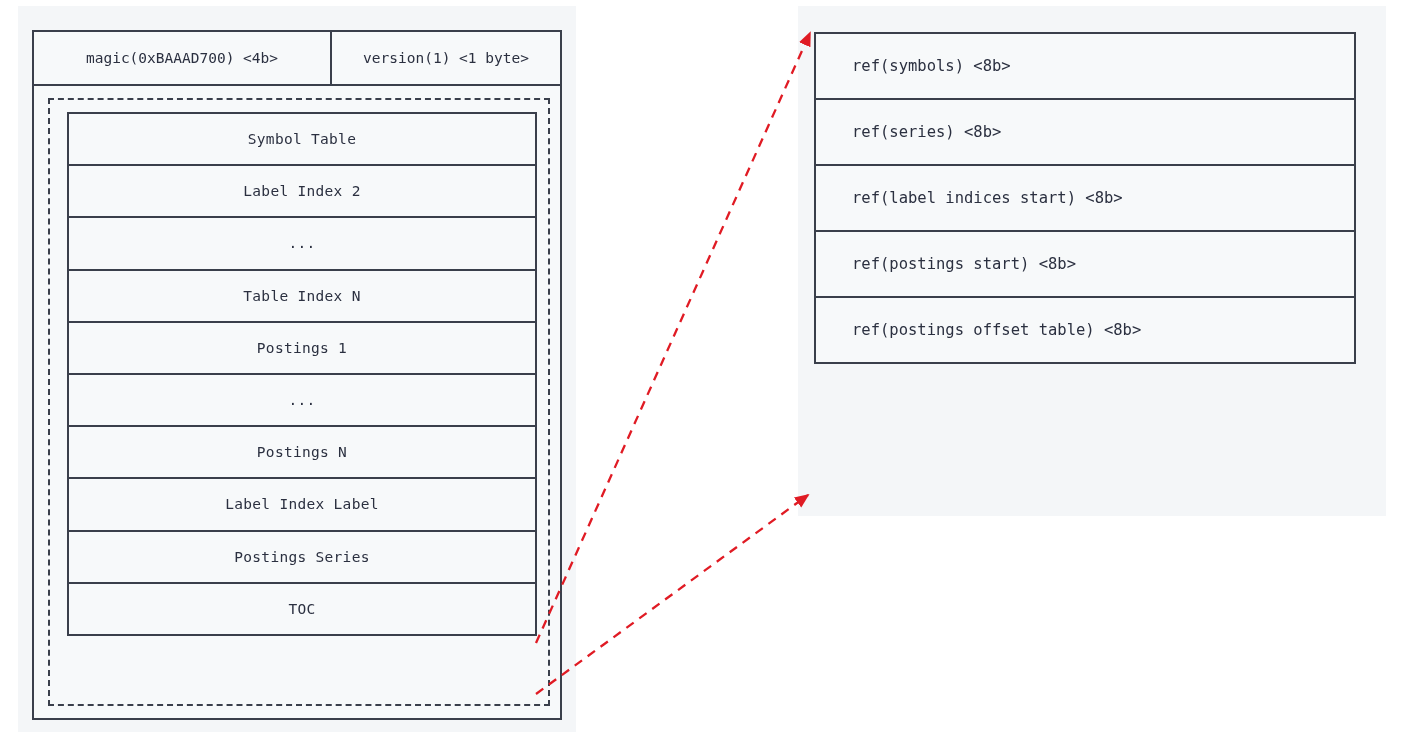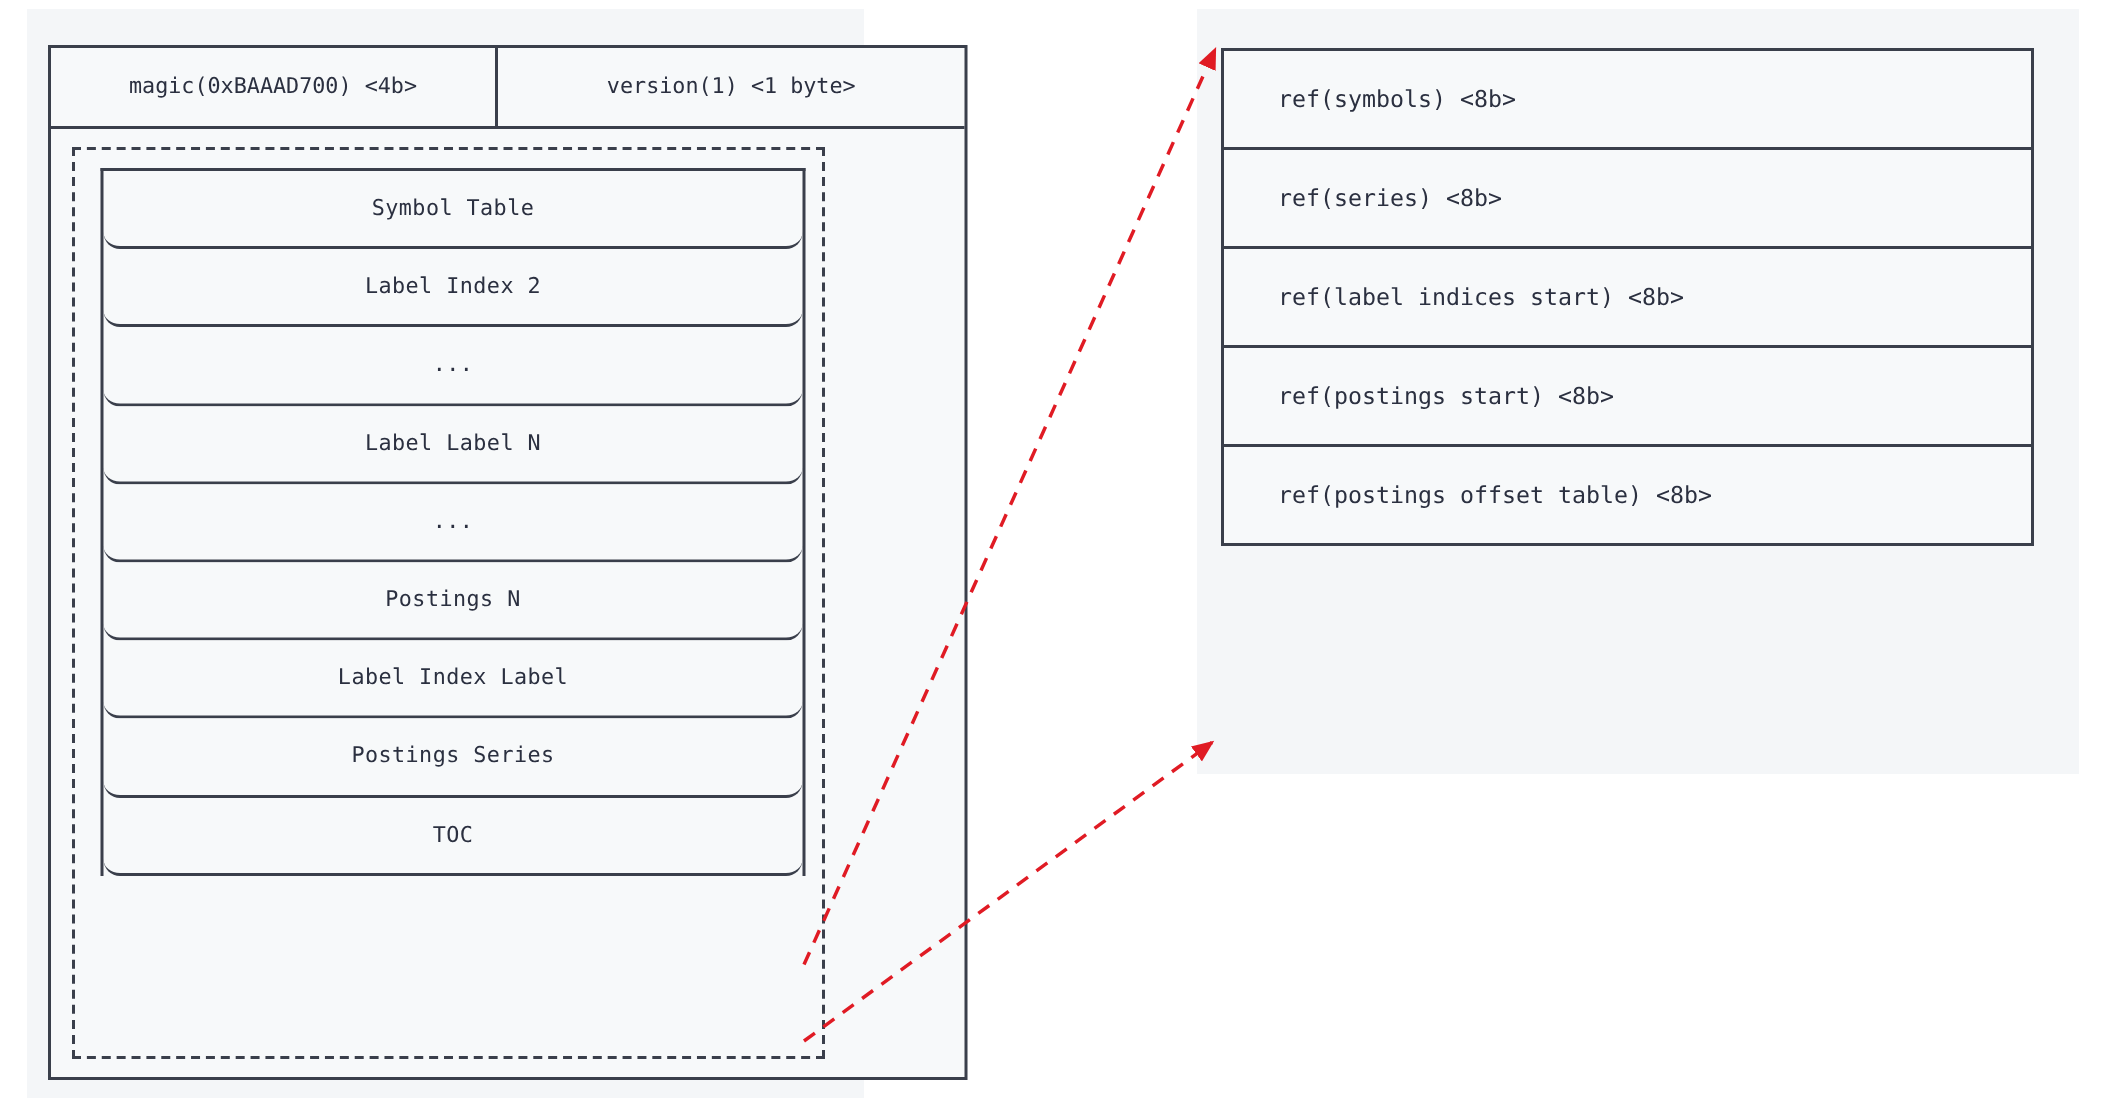--- a/index.html
+++ b/index.html
@@ -23,21 +23,21 @@
     width: 558px;
     height: 726px;
     background: #f4f6f8;
     box-sizing: border-box;
   }
 
   #file-frame {
     position: absolute;
     left: 14px;
     top: 24px;
-    width: 613px;
+    width: 530px;
     height: 690px;
     border: 2px solid #3a3f4b;
     box-sizing: border-box;
     background: #f7f9fa;
   }
 
   
   #header-row {
     display: flex;
     height: 54px;
@@ -85,21 +85,20 @@
   #section-table .srow {
     height: 52.2px;
     border-bottom: 2px solid #3a3f4b;
     display: flex;
     align-items: center;
     justify-content: center;
     font-size: 14.5px;
     color: #2b3040;
     box-sizing: border-box;
     letter-spacing: 0.3px;
-    border-radius: 11px;
   }
 
   
   #right-panel {
     position: absolute;
     left: 798px;
     top: 6px;
     width: 588px;
     height: 510px;
     background: #f4f6f8;
@@ -148,21 +147,22 @@
     <div id="header-row">
       <div class="hcell first">magic(0xBAAAD700) &lt;4b&gt;</div>
       <div class="hcell second">version(1) &lt;1 byte&gt;</div>
     </div>
 
     <div id="body-group">
       <div id="section-table">
         <div class="srow">Symbol Table</div>
         <div class="srow">Label Index 2</div>
         <div class="srow">...</div>
-        <div class="srow">Label Label N</div>
+        <div class="srow">Table Index N</div>
+        <div class="srow">Postings 1</div>
         <div class="srow">...</div>
         <div class="srow">Postings N</div>
         <div class="srow">Label Index Label</div>
         <div class="srow">Postings Series</div>
         <div class="srow">TOC</div>
       </div>
     </div>
 
   </div>
 </div>

